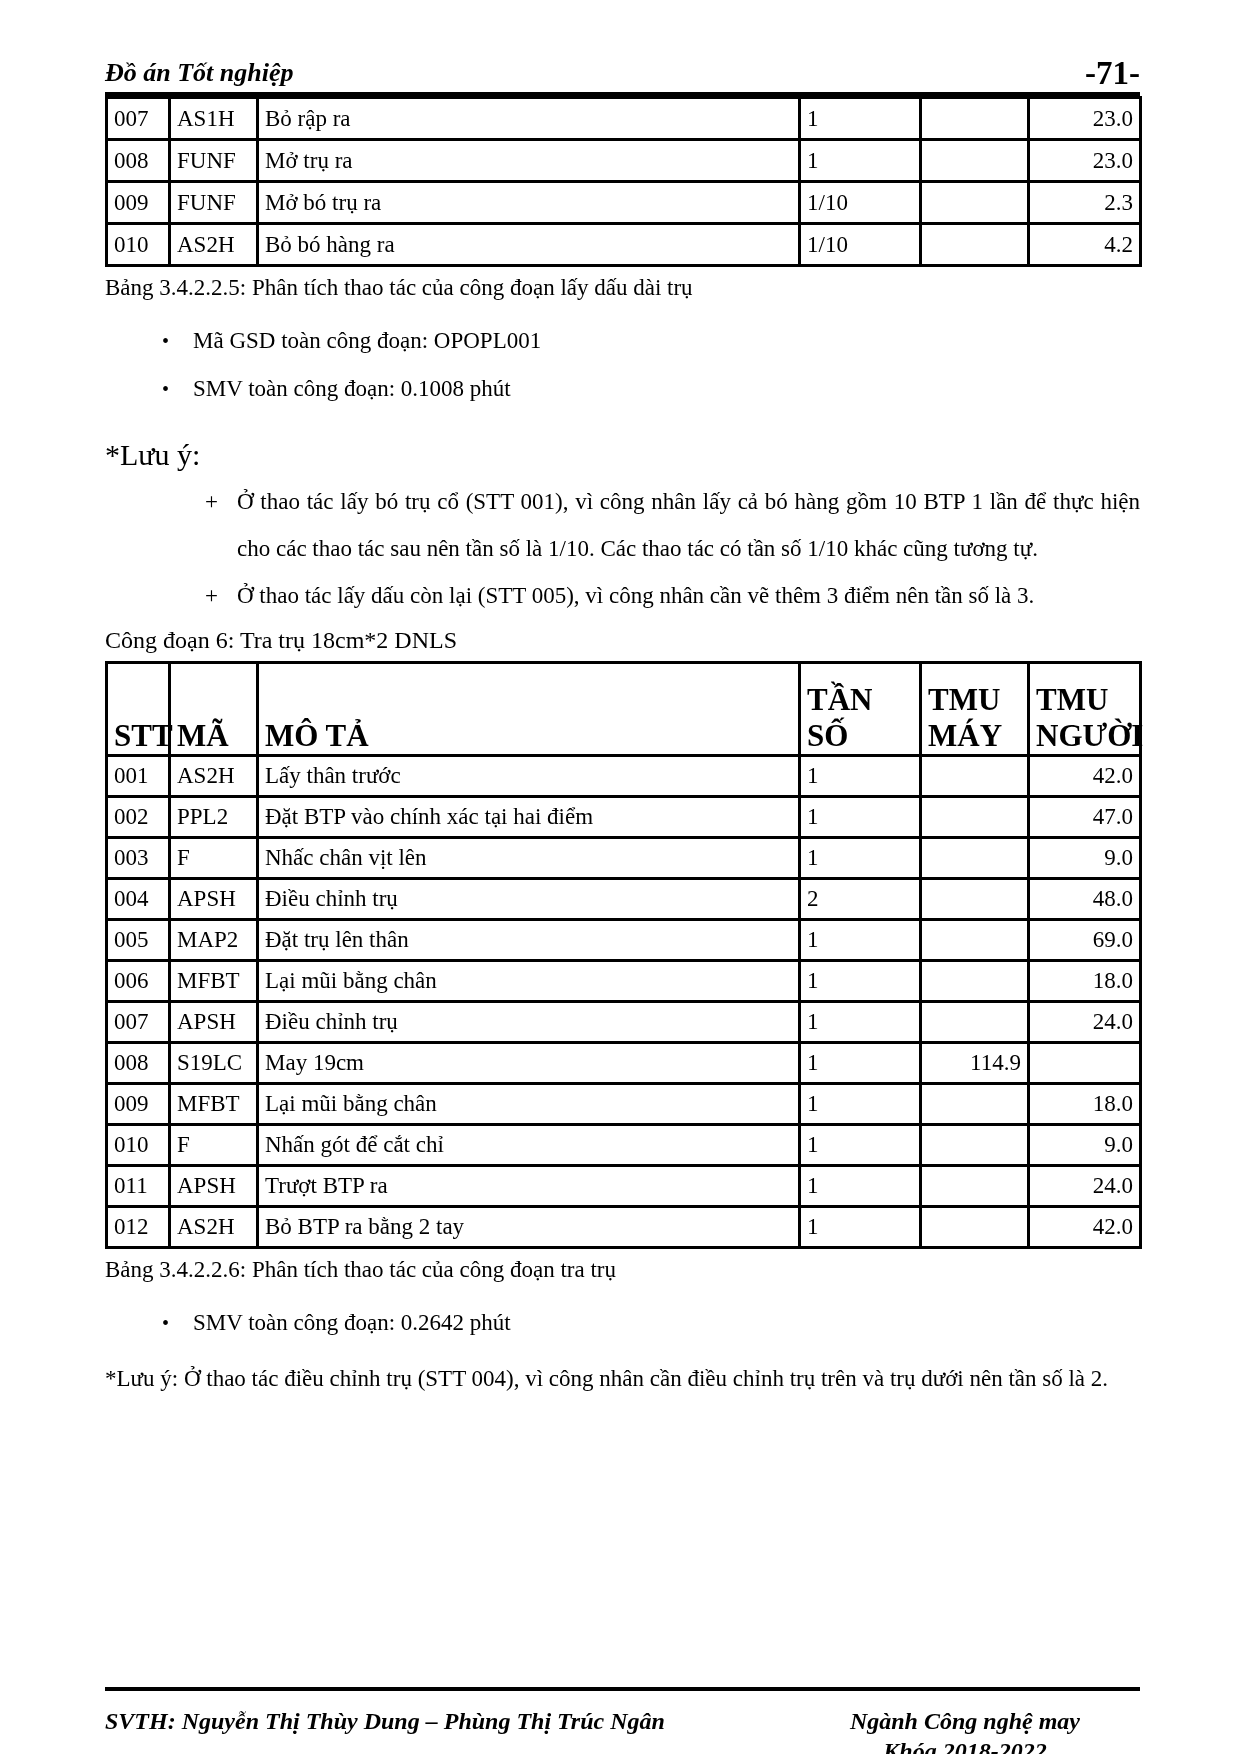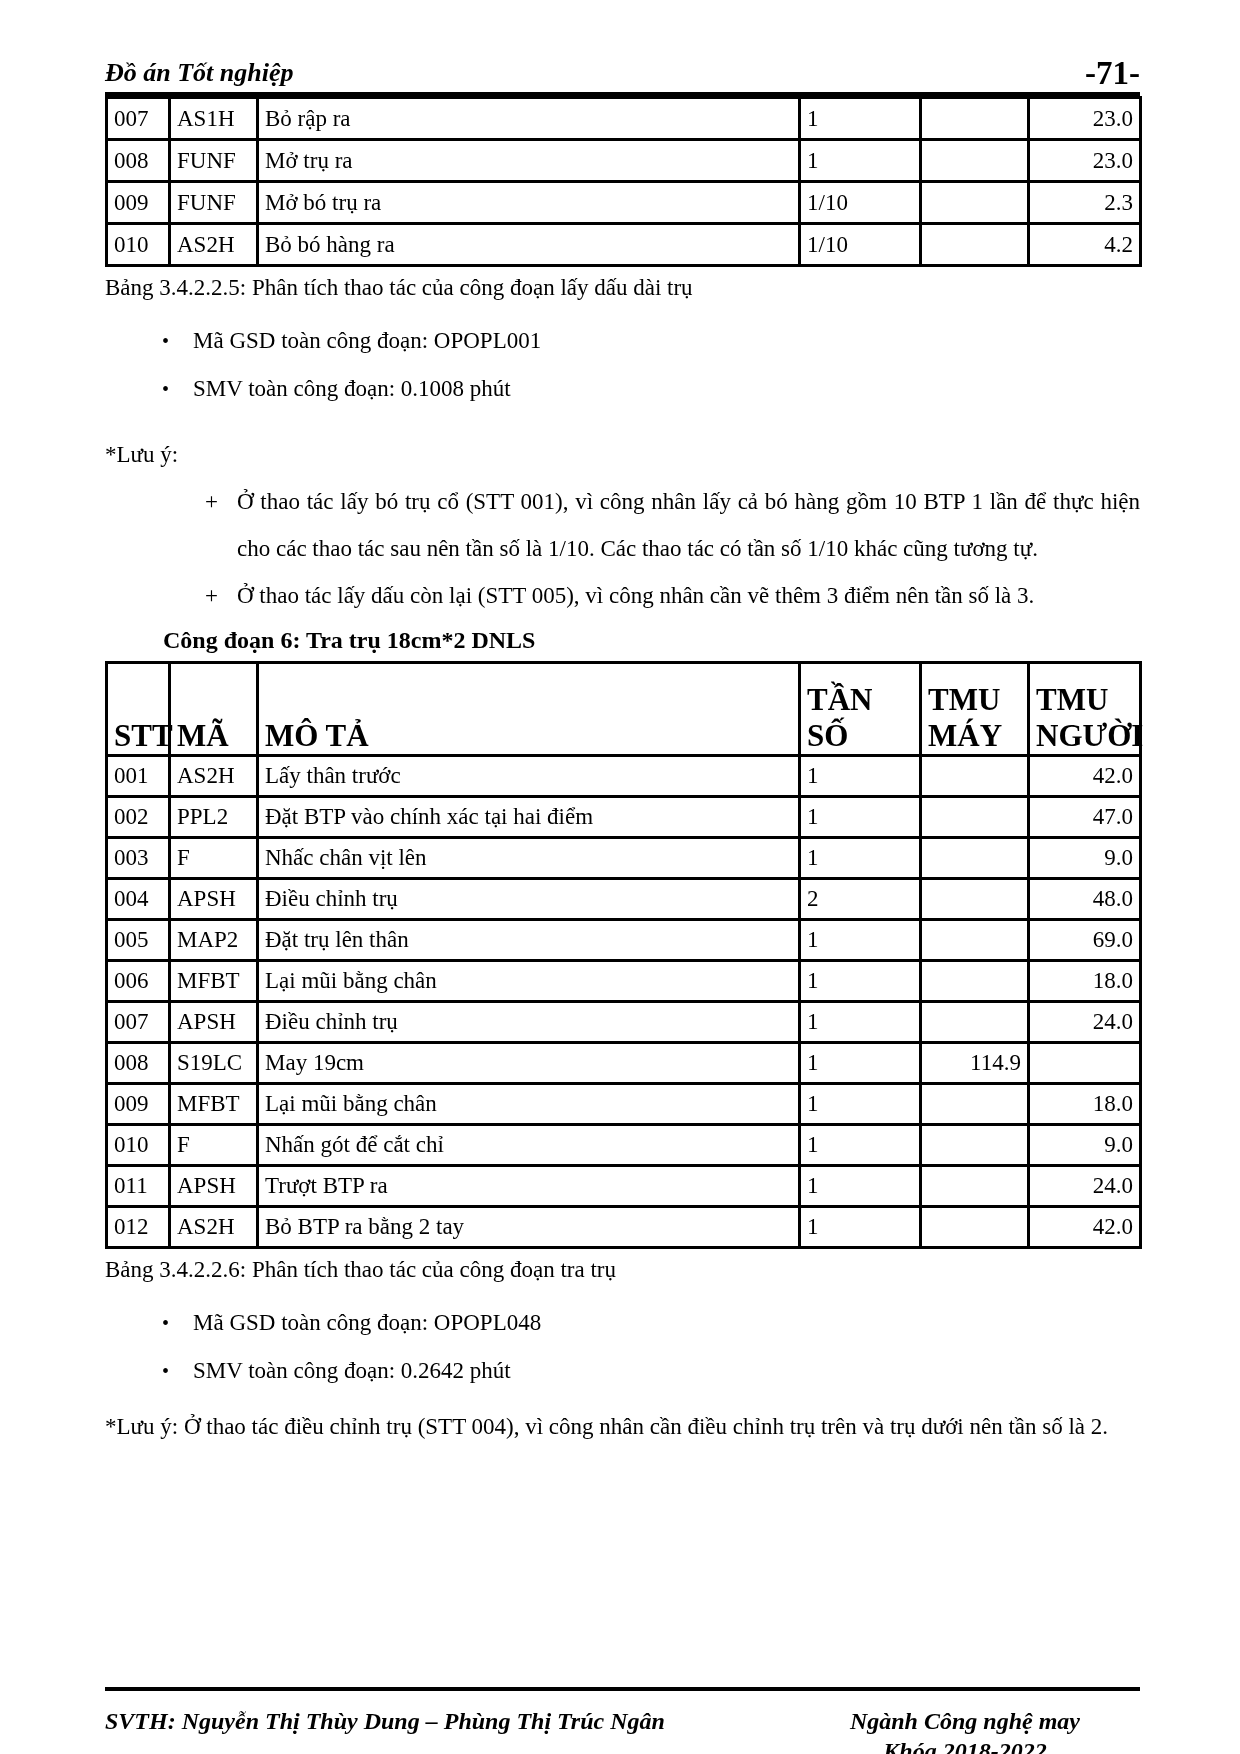--- a/index.html
+++ b/index.html
@@ -56,33 +56,32 @@
     margin-top:4px;margin-bottom:0;
   }
 
   .bullets{margin-top:12px;}
   .bullet{
     padding-left:57px;
     font-size:23px;line-height:47px;
   }
   .bullet .dot{display:inline-block;width:31px;font-size:20px;}
 
-  .luuy{margin-top:18px;font-size:23px;line-height:47px;}
+  .luuy{margin-top:18px;font-size:30px;line-height:47px;}
 
   .plus-item{
     position:relative;
     padding-left:132px;
     text-align:justify;
     font-size:23px;line-height:47px;
   }
   .plus-item .plus{position:absolute;left:100px;top:0;}
 
   .heading{
-    margin-left:58px;
-    font-size:24px;font-weight:bold;
+    font-size:24px;font-weight:normal;
     line-height:42px;
   }
 
   .note{
     margin-top:8px;
     font-size:23px;line-height:47px;
     text-align:justify;
   }
 
   
@@ -321,23 +320,20 @@
           <td class="c-nguoi">42.0</td>
         </tr>
       </tbody>
   </table>
 
   <div class="caption">Bảng 3.4.2.2.6: Phân tích thao tác của công đoạn tra trụ</div>
 
   <div class="content">
     <div class="bullets">
 
-        <div class="bullet">
-          <span class="dot">•</span><span class="btxt">Mã GSD toàn công đoạn: OPOPL048</span>
-        </div>
 
         <div class="bullet">
           <span class="dot">•</span><span class="btxt">SMV toàn công đoạn: 0.2642 phút</span>
         </div>
       </div>
 
     <div class="note">*Lưu ý: Ở thao tác điều chỉnh trụ (STT 004), vì công nhân cần điều chỉnh trụ trên và trụ dưới nên tần số là 2.</div>
   </div>
 
   <div class="footer">

